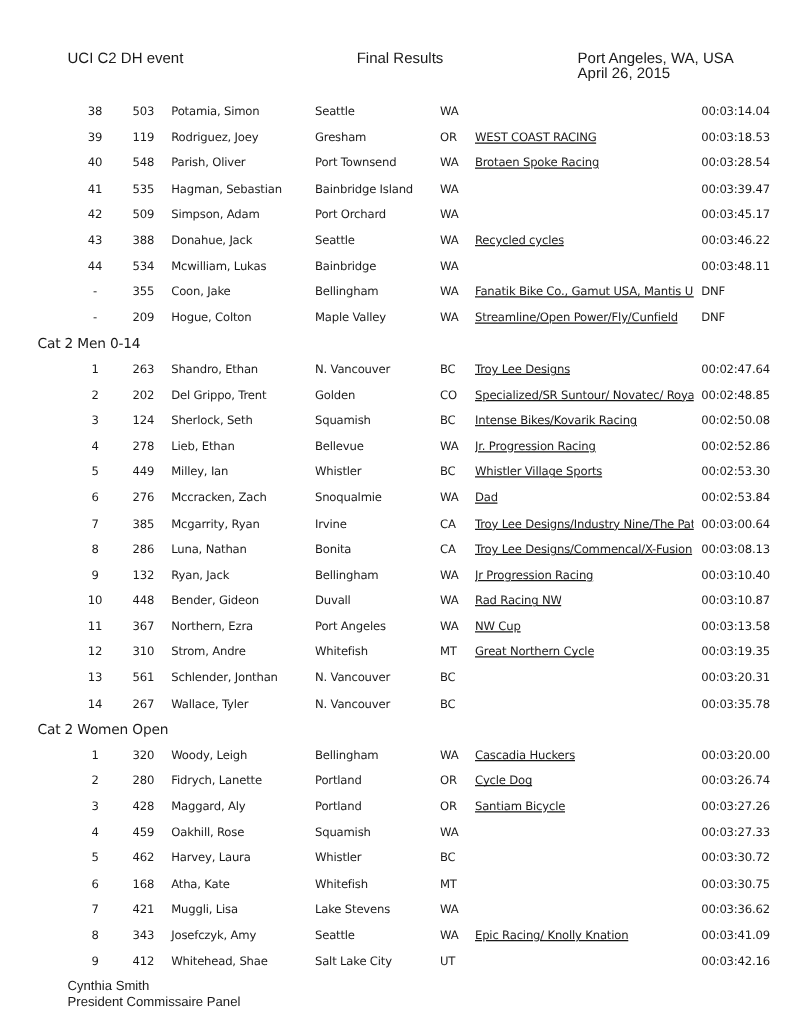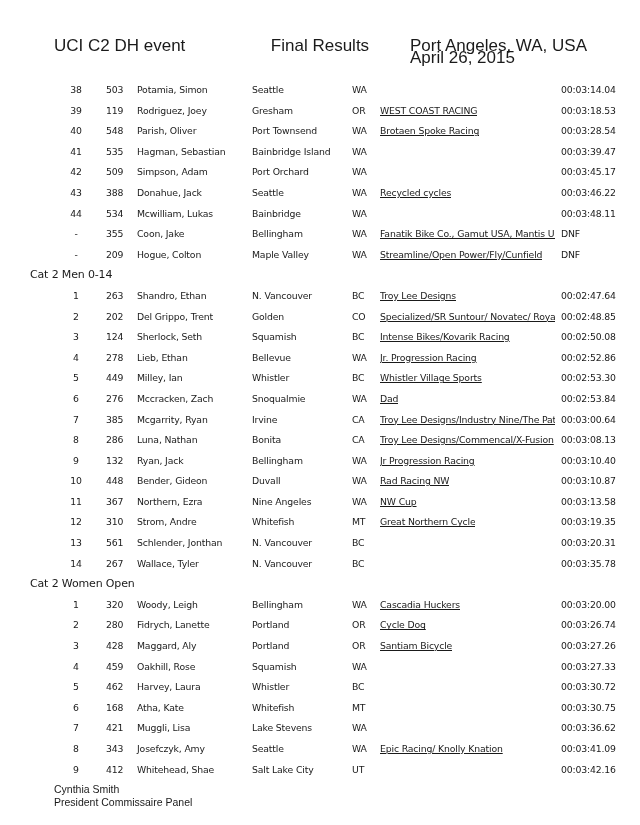--- a/index.html
+++ b/index.html
@@ -1,17 +1,17 @@
 <!DOCTYPE html>
 <html><head>
 <meta charset="utf-8">
 <style>
   html, body { margin: 0; padding: 0; background: #ffffff; }
   body { width: 640px; height: 825px; position: relative; overflow: hidden; color: #1a1a1a; }
-  .hdr { position: absolute; font-family: "Liberation Sans", sans-serif; font-size: 17px; line-height: 12px; color: #1a1a1a; }
+  .hdr { position: absolute; font-family: "Liberation Sans", sans-serif; font-size: 12px; line-height: 12px; color: #1a1a1a; }
   .hdr-left { left: 54px; top: 40px; }
   .hdr-center { left: 220px; width: 200px; top: 40px; text-align: center; }
   .hdr-right { right: 53px; top: 40px; text-align: left; }
   .results { position: absolute; left: 0; top: 80px; width: 640px; font-family: "DejaVu Sans", sans-serif; font-size: 9.3px; letter-spacing: -0.15px; }
   .row { position: relative; height: 20.6px; }
   .row span { position: absolute; top: 4px; white-space: nowrap; }
   .c-place { left: 62px; width: 28px; text-align: center; }
   .c-bib { left: 106px; }
   .c-name { left: 137px; }
   .c-city { left: 252px; }
@@ -208,21 +208,21 @@
       <span class="c-name">Bender, Gideon</span>
       <span class="c-city">Duvall</span>
       <span class="c-state">WA</span>
       <span class="c-team">Rad Racing NW</span>
       <span class="c-time">00:03:10.87</span>
     </div>
     <div class="row">
       <span class="c-place">11</span>
       <span class="c-bib">367</span>
       <span class="c-name">Northern, Ezra</span>
-      <span class="c-city">Nine Angeles</span>
+      <span class="c-city">Port Angeles</span>
       <span class="c-state">WA</span>
       <span class="c-team">NW Cup</span>
       <span class="c-time">00:03:13.58</span>
     </div>
     <div class="row">
       <span class="c-place">12</span>
       <span class="c-bib">310</span>
       <span class="c-name">Strom, Andre</span>
       <span class="c-city">Whitefish</span>
       <span class="c-state">MT</span>

